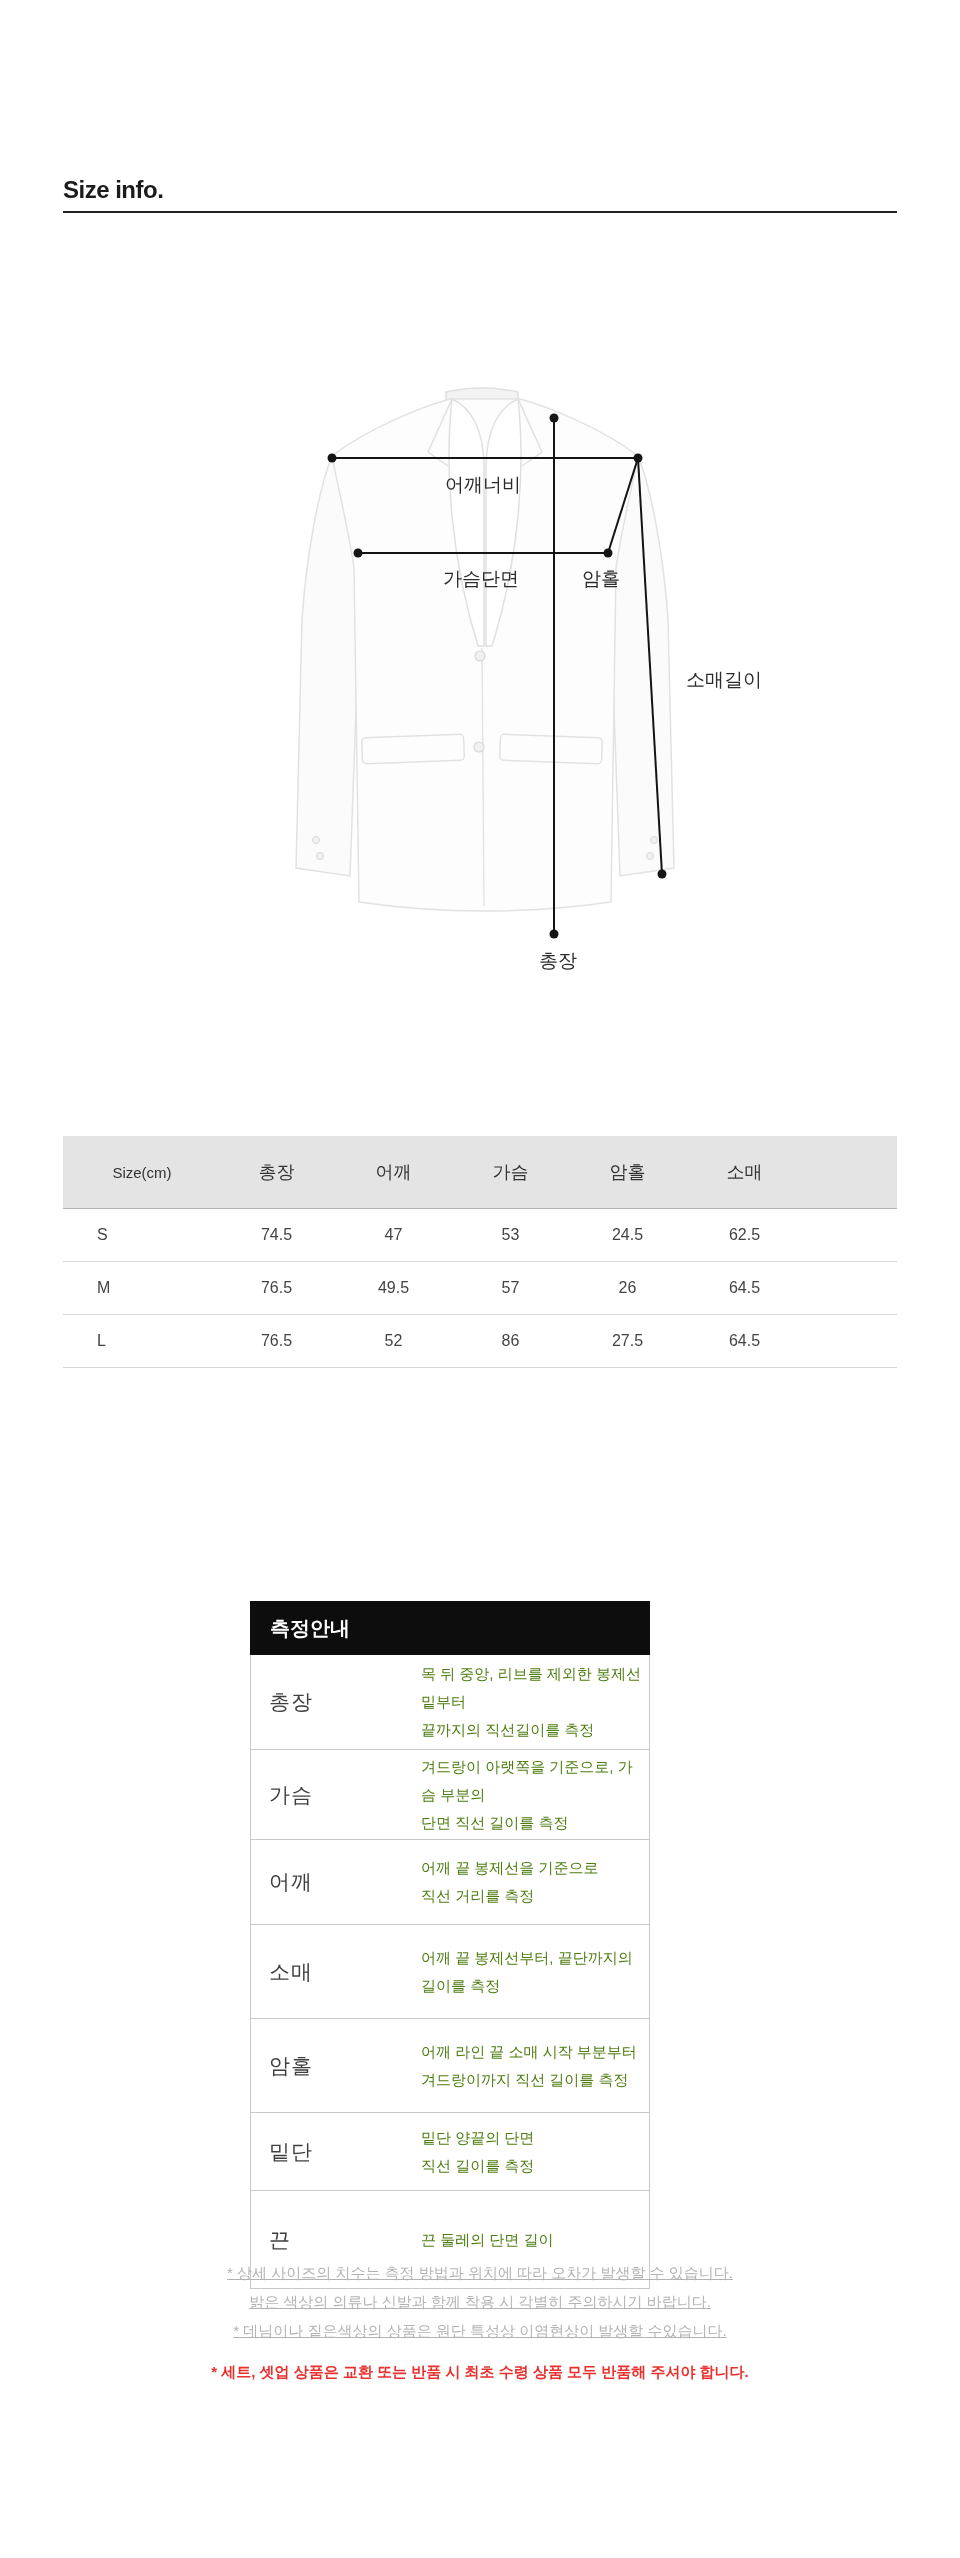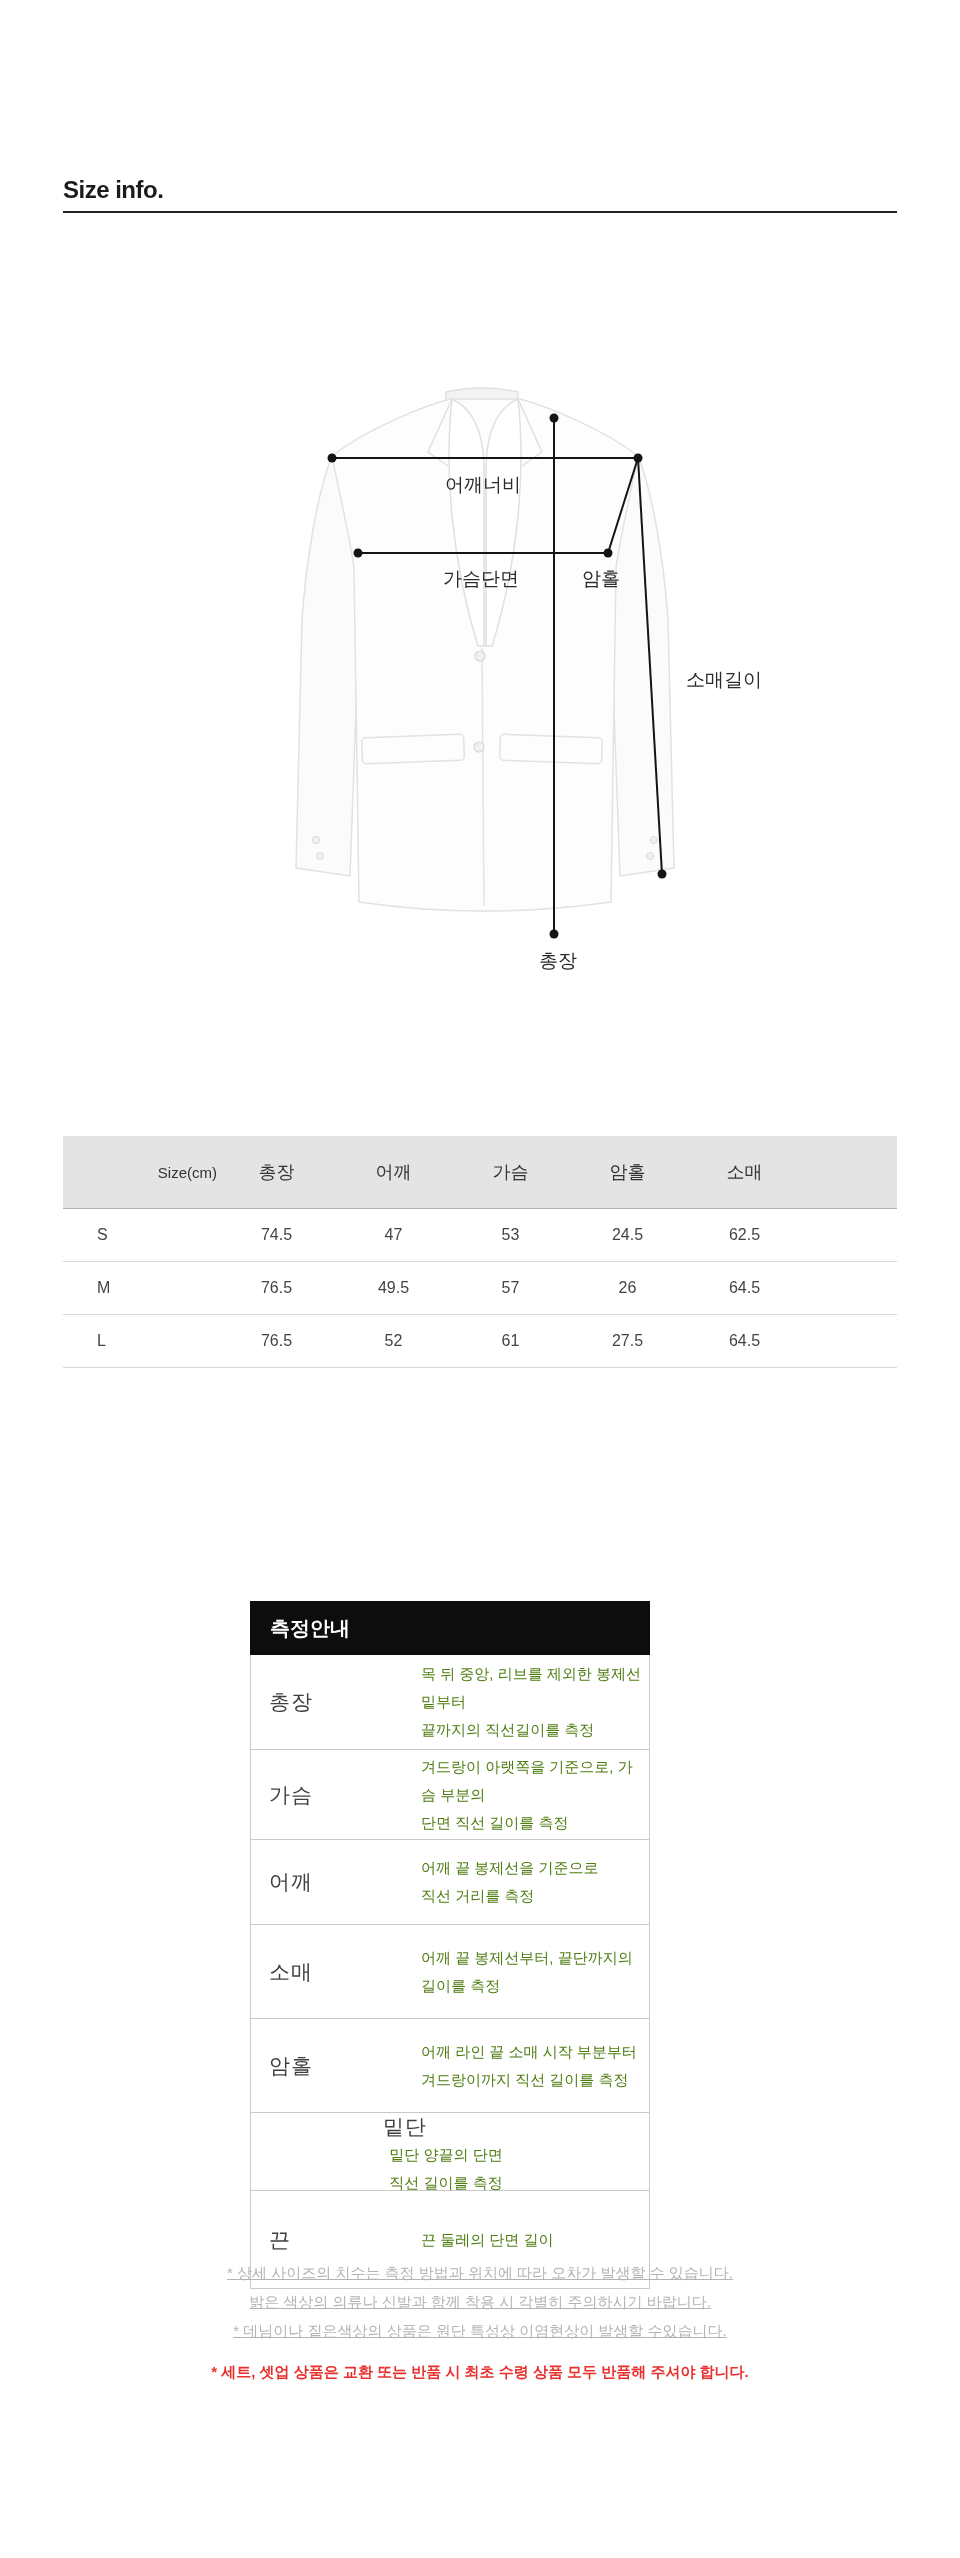--- a/index.html
+++ b/index.html
@@ -27,21 +27,21 @@
     position:absolute;left:63px;top:1136px;width:834px;
     border-collapse:collapse;table-layout:fixed;
     color:#3c3c3c;
   }
   table.size-table th{
     background:#e4e4e4;height:70px;font-weight:normal;
     font-size:18px;color:#333;text-align:center;
     border-bottom:1px solid #b3b3b3;
   }
   table.size-table th.size-unit{
-    font-size:15px;text-align:right;padding-left:4px;margin-top:47px;
+    font-size:15px;text-align:center;padding-left:4px;margin-top:47px;
   }
   table.size-table td{
     height:50px;text-align:center;font-size:16px;color:#444;
     border-bottom:1px solid #d8d8d8;
   }
   table.size-table td.size-name{text-align:left;padding-left:34px;}
   
   .guide{
     position:absolute;left:250px;top:1573px;width:400px;
     border:1px solid #c9c9c9;border-top:none;box-sizing:border-box;
@@ -58,21 +58,21 @@
     border-bottom:1px solid #c9c9c9;box-sizing:border-box;
   }
   .guide-row:last-child{border-bottom:none;}
   .guide-label{
     width:170px;box-sizing:border-box;padding-left:18px;
     font-size:21px;color:#3f3f3f;letter-spacing:1px;
   }
   .guide-desc{flex:1;font-size:15px;line-height:28px;color:#4d7c0f;padding-right:8px;}
   
   .gr-1{height:95px;} .gr-2{height:90px;} .gr-3{height:85px;}
-  .gr-4{height:94px;} .gr-5{height:94px;} .gr-6{height:78px;flex-direction:column;} .gr-7{height:97px;}
+  .gr-4{height:94px;} .gr-5{height:94px;} .gr-6{height:78px;} .gr-7{height:97px;}
   
   .notes{
     position:absolute;left:0;top:2258px;width:960px;text-align:center;
   }
   .note-gray{font-size:15px;line-height:29px;color:#b3b3b3;text-decoration:underline;}
   .note-red{margin-top:18px;font-size:15px;font-weight:bold;color:#e8312e;}
 </style>
 </head>
 <body>
 
@@ -178,21 +178,21 @@
         <td>49.5</td>
         <td>57</td>
         <td>26</td>
         <td>64.5</td>
         <td></td>
       </tr>
       <tr>
         <td class="size-name">L</td>
         <td>76.5</td>
         <td>52</td>
-        <td>61</td>
+        <td>86</td>
         <td>27.5</td>
         <td>64.5</td>
         <td></td>
       </tr>
     </tbody>
   </table>
 
   <div class="guide">
     <div class="guide-header">측정안내</div>
 

